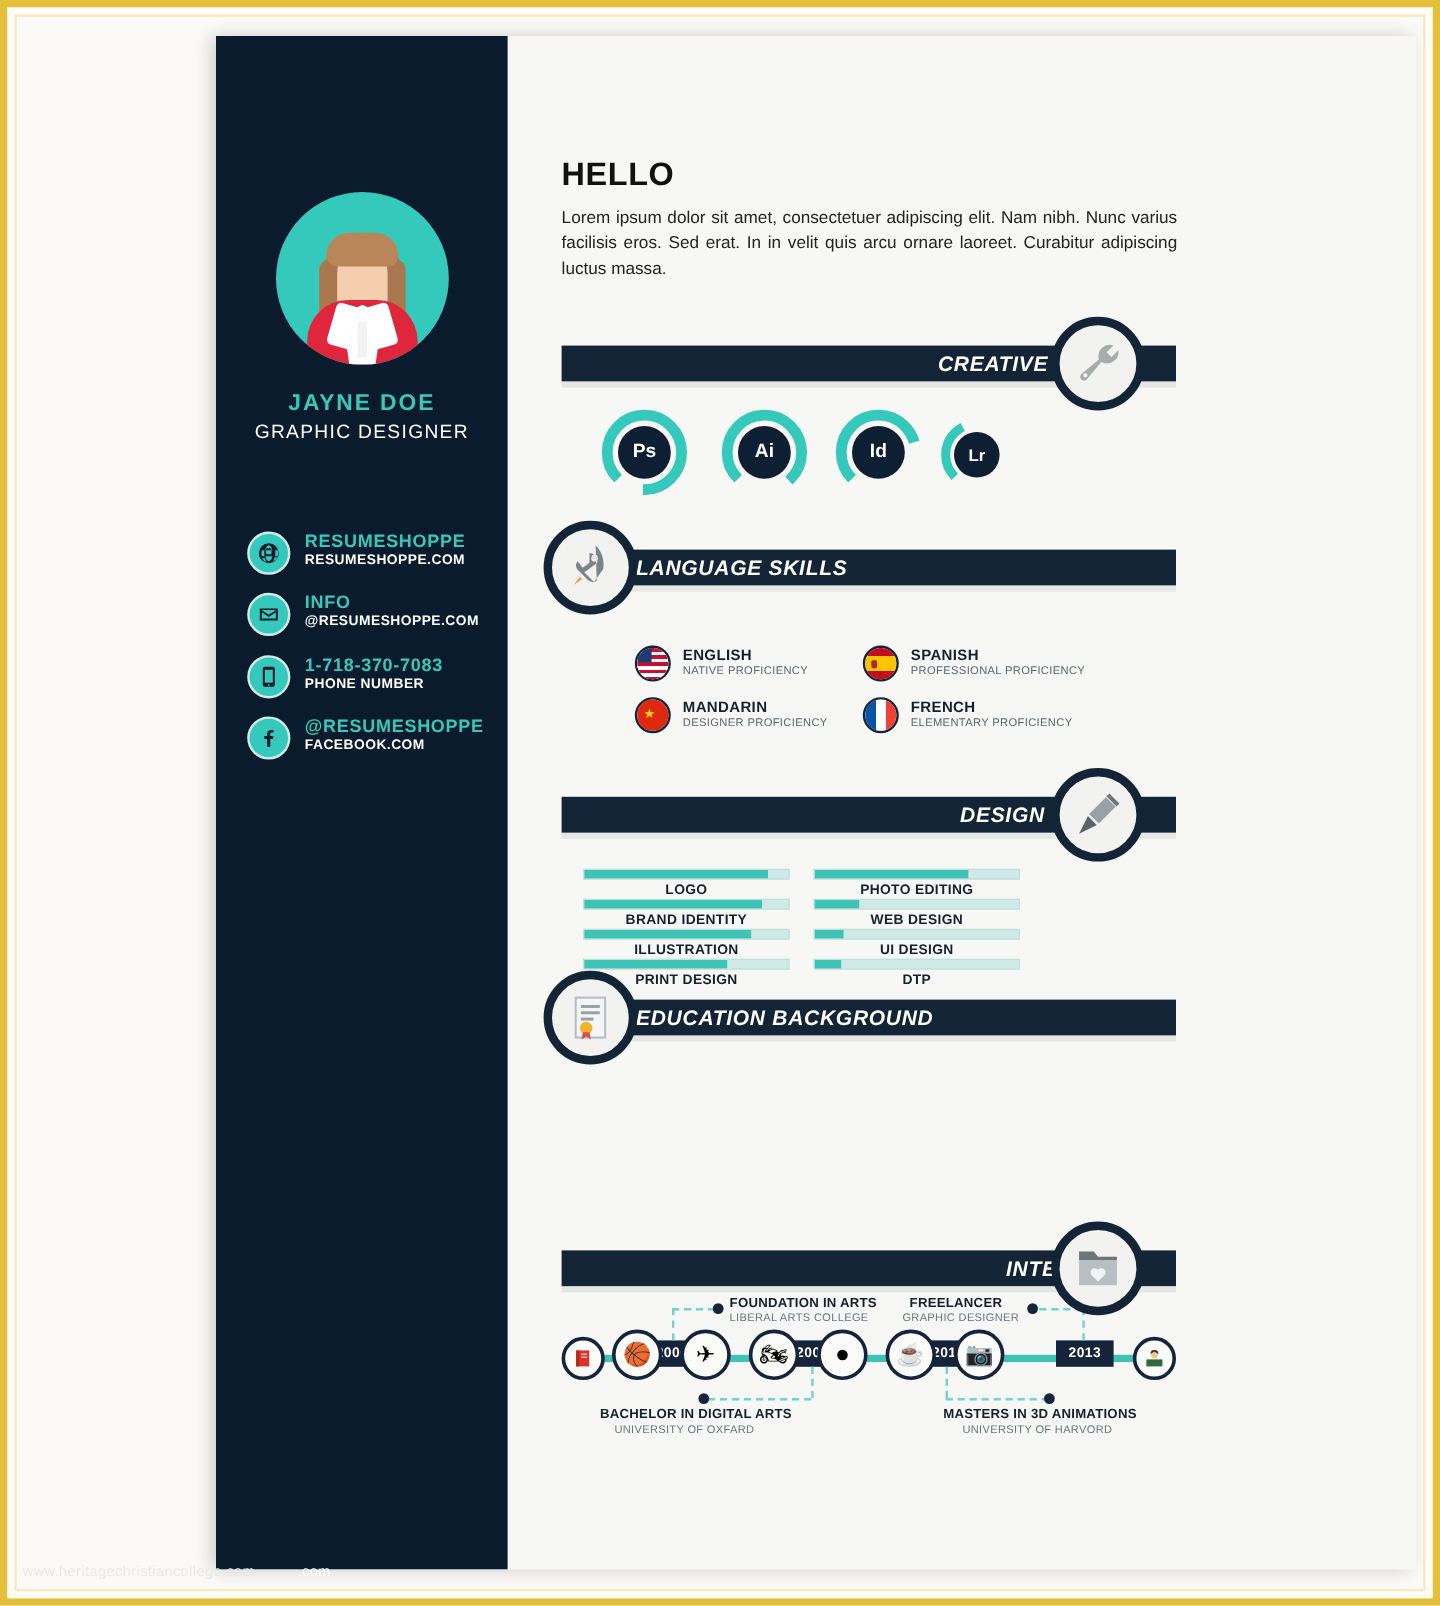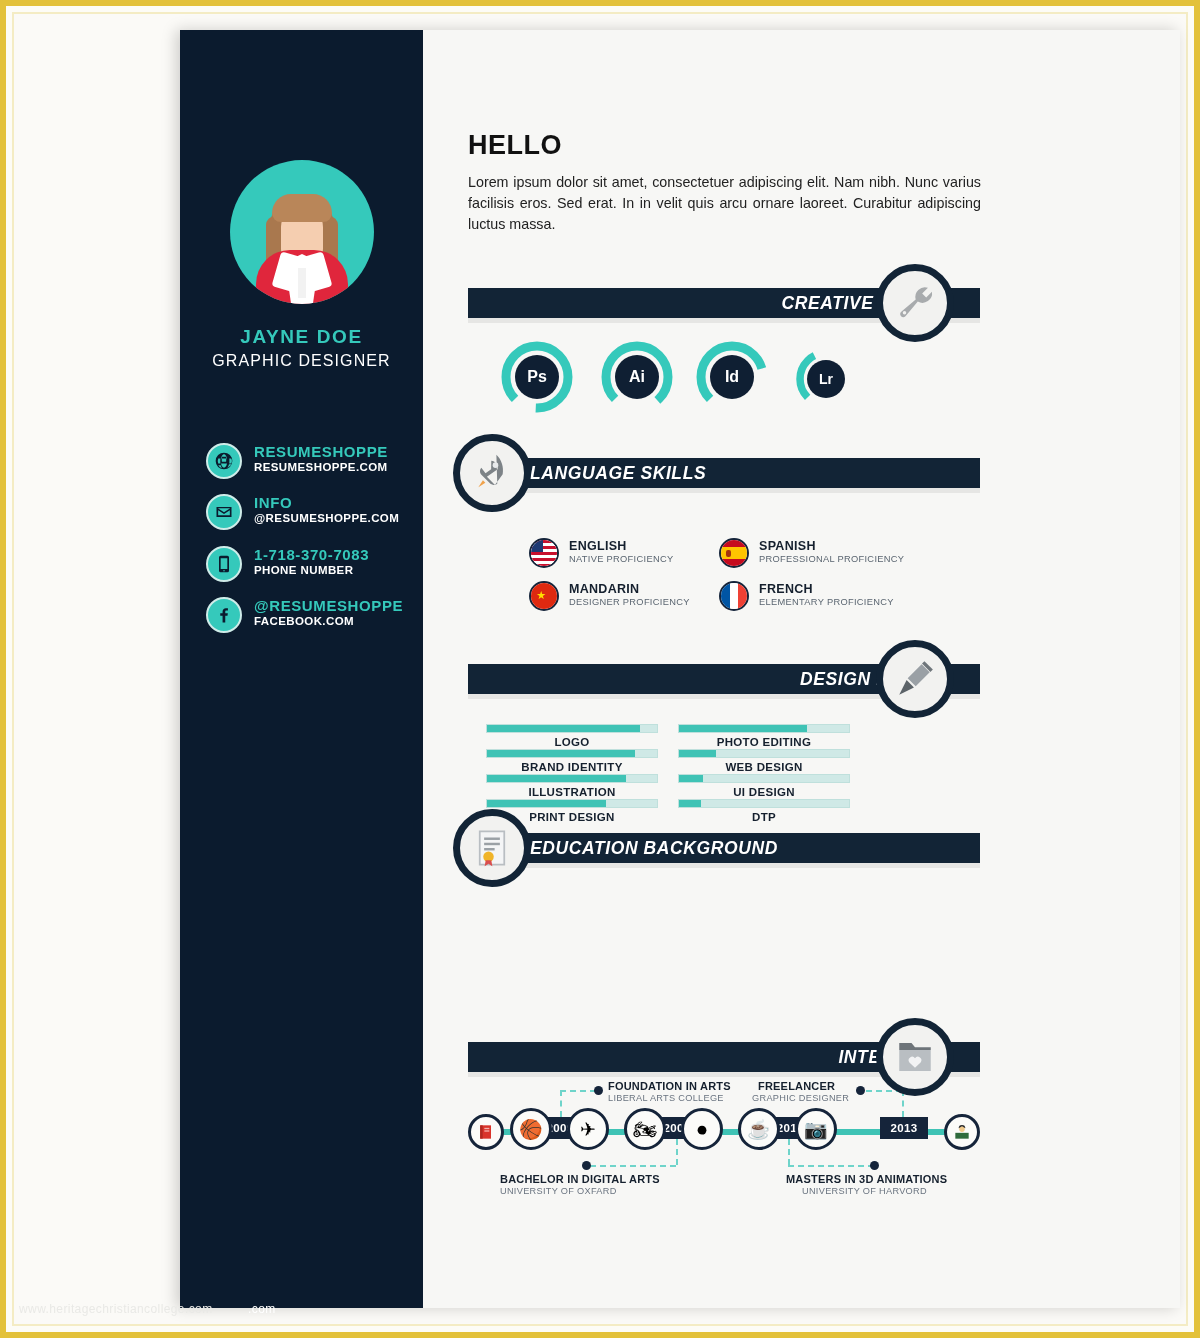--- a/index.html
+++ b/index.html
@@ -321,21 +321,21 @@
           <circle cx="37" cy="37" r="31" fill="none" stroke="#35c9bb" stroke-width="9" stroke-linecap="butt" stroke-dasharray="148.03184583715105 46.74689868541611"></circle>
         </svg>
       <div class="ring-core">Ai</div>
     </div>
     <div class="ring" id="ring2" style="left:272px; top:310px;">
       <svg viewBox="0 0 74 74">
           <circle cx="37" cy="37" r="31" fill="none" stroke="#35c9bb" stroke-width="9" stroke-linecap="butt" stroke-dasharray="112.97167182308895 81.80707269947821"></circle>
         </svg>
       <div class="ring-core">Id</div>
     </div>
-    <div class="ring" id="ring3" style="left:372px; top:318px; width:62px; height:62px;">
+    <div class="ring" id="ring3" style="left:360px; top:318px; width:62px; height:62px;">
       <svg viewBox="0 0 74 74" style="width:62px;height:62px;">
           <circle cx="37" cy="37" r="31" fill="none" stroke="#35c9bb" stroke-width="9" stroke-linecap="butt" stroke-dasharray="58.43362335677015 136.34512116579702"></circle>
         </svg>
       <div class="ring-core" style="left:12px; top:12px; width:38px; height:38px; font-size:14px;">Lr</div>
     </div>
 
     <div class="sec left-icon" style="top:428px;">
       <span class="sec-label leftl">LANGUAGE SKILLS</span>
     </div>
     <div class="sec-shadow left-icon" style="top:458px;"></div>
@@ -496,21 +496,21 @@
       <div class="tl-dash-v" style="left:434px; top:20px; height:27px;"></div>
       <div class="tl-dash-h" style="left:398px; top:20px; width:36px;"></div>
       <div class="tl-dot" style="left:388px; top:16px;"></div>
       <div class="tl-title" style="left:290px; top:10px;">FREELANCER</div>
       <div class="tl-sub" style="left:284px; top:23px;">GRAPHIC DESIGNER</div>
 
       <div class="tl-dash-v" style="left:208px; top:69px; height:26px;"></div>
       <div class="tl-dash-h" style="left:122px; top:95px; width:86px;"></div>
       <div class="tl-dot" style="left:114px; top:91px;"></div>
       <div class="tl-title" style="left:32px;  top:103px;">BACHELOR IN DIGITAL ARTS</div>
-      <div class="tl-sub" style="left:32px;  top:116px;text-align:right;">UNIVERSITY OF OXFARD</div>
+      <div class="tl-sub" style="left:44px;  top:116px;text-align:right;">UNIVERSITY OF OXFARD</div>
 
       <div class="tl-dash-v" style="left:320px; top:69px; height:26px;"></div>
       <div class="tl-dash-h" style="left:320px; top:95px; width:86px;"></div>
       <div class="tl-dot" style="left:402px; top:91px;"></div>
       <div class="tl-title" style="left:318px; top:103px;">MASTERS IN 3D ANIMATIONS</div>
       <div class="tl-sub" style="left:334px; top:116px;">UNIVERSITY OF HARVORD</div>
     </div>
 
     <div class="sec" style="top:1012px;">
       <span class="sec-label right">INTERESTS</span>

